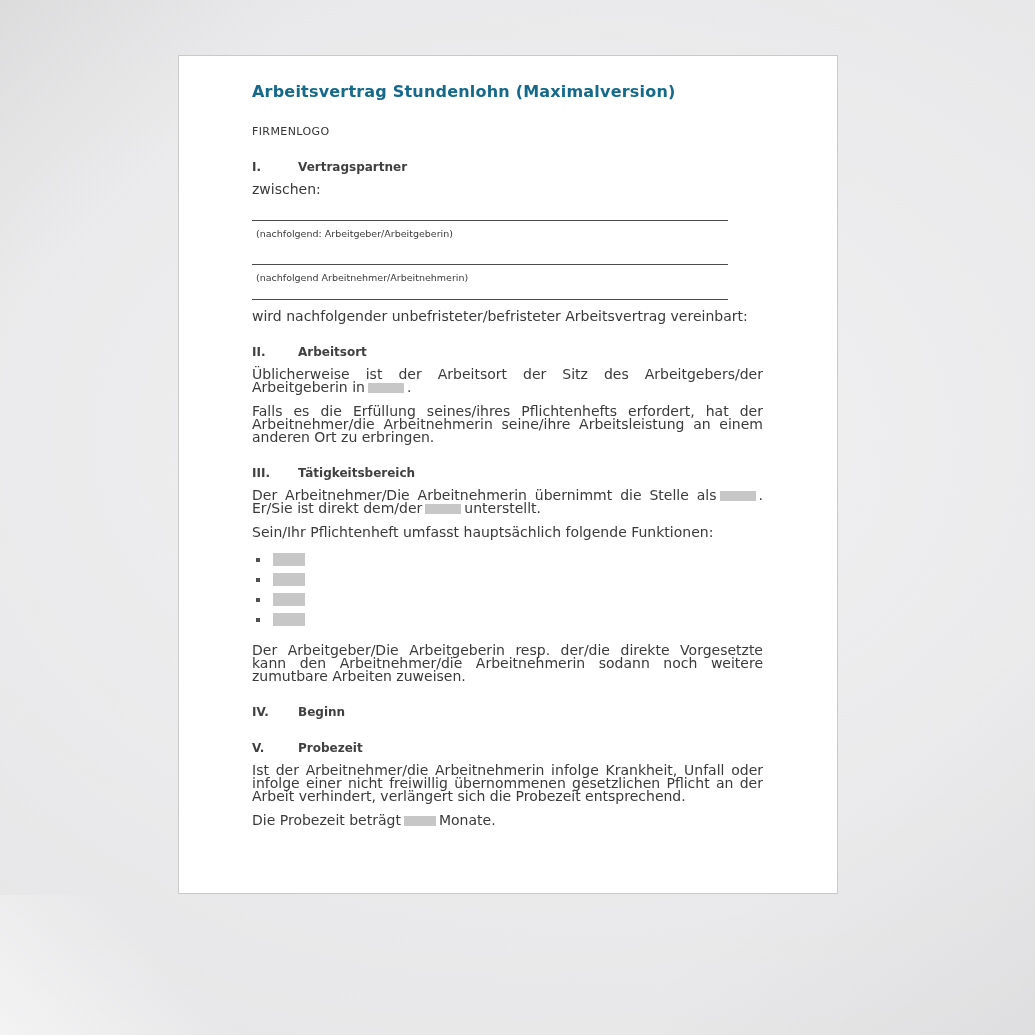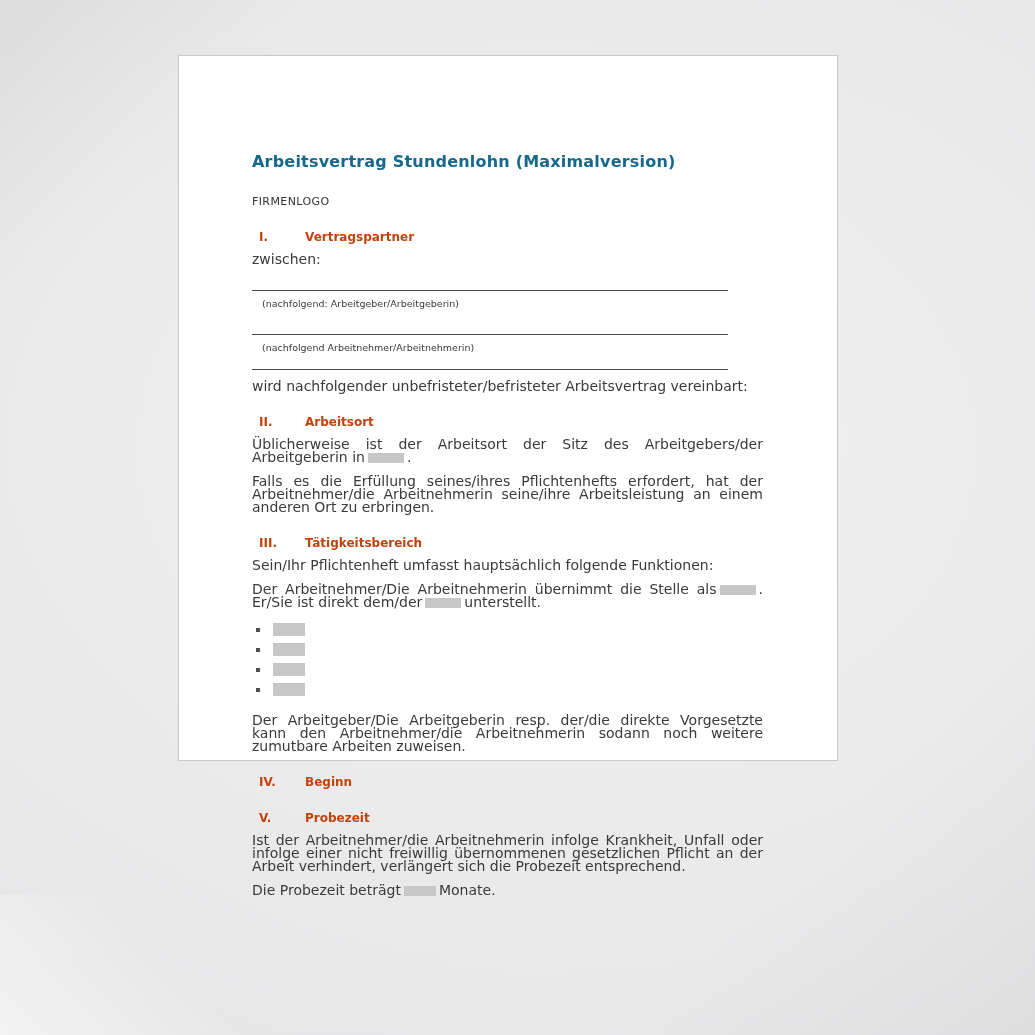--- a/index.html
+++ b/index.html
@@ -16,45 +16,45 @@
     background:radial-gradient(130% 95% at 52% 42%, rgba(255,255,255,0.28), rgba(0,0,0,0.045));
     pointer-events:none;
   }
   .stage::after{
     content:"";position:absolute;left:0;bottom:0;width:240px;height:140px;
     background:linear-gradient(45deg, rgba(255,255,255,0.55), rgba(255,255,255,0) 65%);
     pointer-events:none;
   }
   .page{
     position:absolute;left:178px;top:55px;
-    width:660px;height:706px;
+    width:660px;height:839px;
     background:#ffffff;
     border:1px solid #c9c9c9;
     box-sizing:border-box;
-    padding:96px 74px 0 73px;
+    padding:26px 74px 0 73px;
     color:#3a3a3a;
   }
   .doc-title{
     font-size:16px;font-weight:bold;color:#15698b;
     letter-spacing:0.2px;margin:0 0 24px;
   }
   .logo{
     font-size:11px;font-weight:normal;color:#333333;
     letter-spacing:0.4px;margin:4px 0 12px;
   }
   .sec-head{
-    font-size:12px;font-weight:bold;color:#c2410c;
-    margin:22px 7px 9px;
+    font-size:12px;font-weight:bold;color:#404040;
+    margin:22px 0 9px;
   }
   .sec-head .num{display:inline-block;width:46px;}
   .body-p{
     font-size:14px;line-height:13px;margin:6px 0 11px;
     text-align:justify;
   }
-  .caption{font-size:9.5px;line-height:13px;margin:6px 10px 15px;}
+  .caption{font-size:9.5px;line-height:13px;margin:6px 4px 15px;}
   .fill-line{
     width:476px;height:0;border-bottom:1px solid #4a4a4a;
     margin:24px 0 0;
   }
   .blank{
     display:inline-block;width:36px;height:10px;background:#c7c7c7;
     vertical-align:-1px;margin:0 3px;
   }
   .blank.small{width:32px;}
   .func-list{list-style:none;margin:14px 0 18px;padding:0;}
@@ -88,22 +88,22 @@
 
     <div class="sec-head">
       <span class="num">II.</span><span>Arbeitsort</span>
     </div>
     <p class="body-p"><span>Üblicherweise ist der Arbeitsort der Sitz des Arbeitgebers/der Arbeitgeberin in</span><span class="blank"></span><span>.</span></p>
     <p class="body-p">Falls es die Erfüllung seines/ihres Pflichtenhefts erfordert, hat der Arbeitnehmer/die Arbeitnehmerin seine/ihre Arbeitsleistung an einem anderen Ort zu erbringen.</p>
 
     <div class="sec-head">
       <span class="num">III.</span><span>Tätigkeitsbereich</span>
     </div>
+    <p class="body-p"><span>Der Arbeitnehmer/Die Arbeitnehmerin übernimmt die Stelle als</span><span class="blank"></span><span>. Er/Sie ist direkt dem/der</span><span class="blank"></span><span>unterstellt.</span></p>
     <p class="body-p">Sein/Ihr Pflichtenheft umfasst hauptsächlich folgende Funktionen:</p>
-    <p class="body-p"><span>Der Arbeitnehmer/Die Arbeitnehmerin übernimmt die Stelle als</span><span class="blank"></span><span>. Er/Sie ist direkt dem/der</span><span class="blank"></span><span>unterstellt.</span></p>
 
     <ul class="func-list">
       <li class="func-item">
           <span class="func-marker"></span>
           <span class="func-blank"></span>
         </li>
       <li class="func-item">
           <span class="func-marker"></span>
           <span class="func-blank"></span>
         </li>

